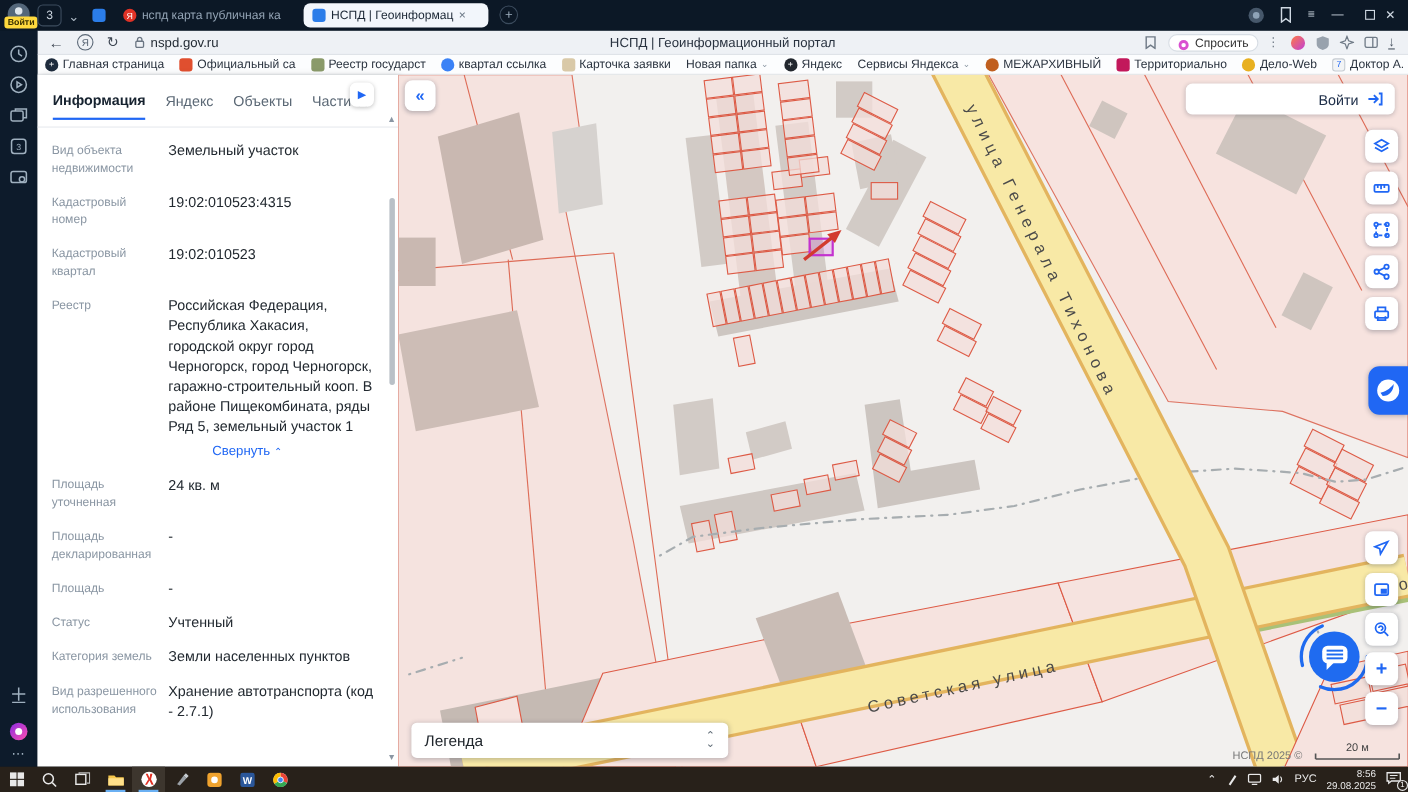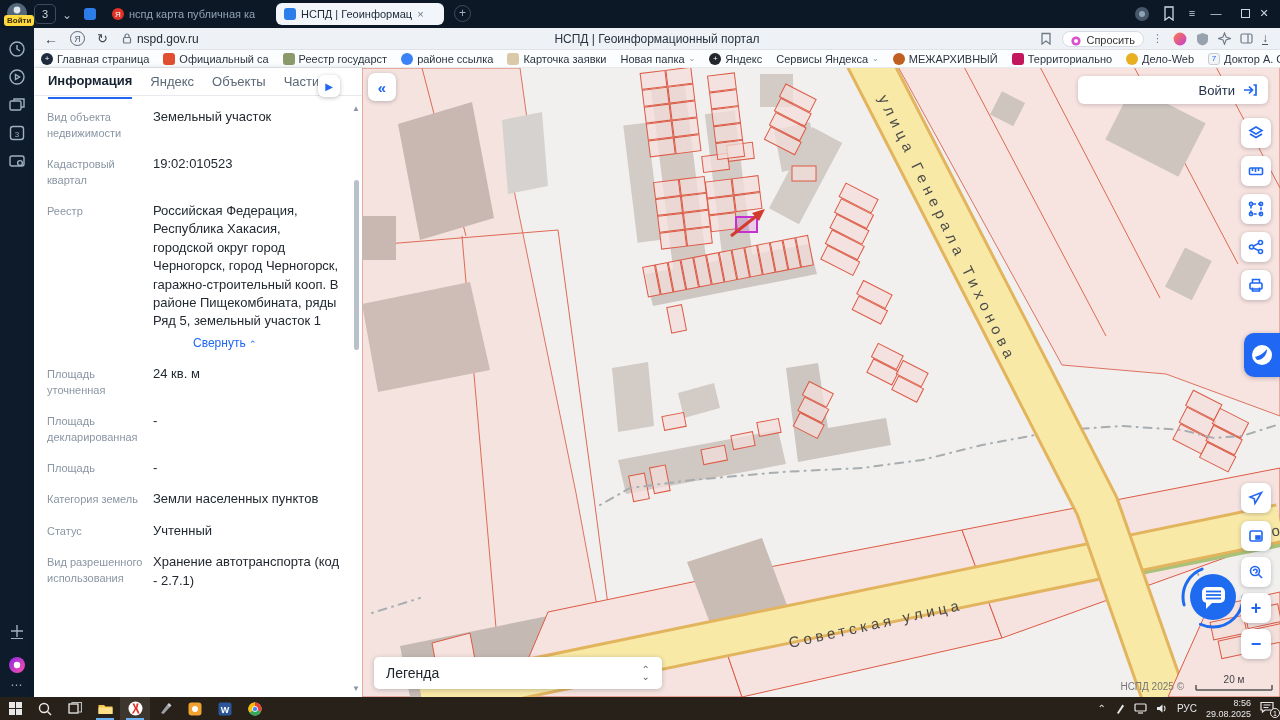--- a/index.html
+++ b/index.html
@@ -21,21 +21,21 @@
   .bm { display:inline-flex; align-items:center; gap:4px; font-size:11px; color:#2b3440; margin:0 7px; white-space:nowrap; }
   .bm .cv { color:#8b97a3; font-size:8px; }
   .pill { display:inline-flex; align-items:flex-end; gap:5px; height:16px; border:1px solid #d7dde4; border-radius:9px; background:#fff; padding:0 8px; font-size:11px; color:#333; }
 
   
   .rail-ic { position:absolute; left:8px; width:18px; height:18px; color:#9fb0bf; }
   .rail-ic svg { width:18px; height:18px; stroke:#9fb0bf; fill:none; stroke-width:1.4; }
 
   
   #panel { position:absolute; left:34px; top:68px; width:328px; height:629px; background:#fff; overflow:hidden; box-shadow:2px 0 6px rgba(0,0,0,.15); }
-  #paneltabs { display:flex; align-items:center; gap:18px; padding:0 0 0 14px; height:28px; border-bottom:1px solid #e7eaee; font-size:13px; color:#5b6875; position:relative;text-align:right; }
+  #paneltabs { display:flex; align-items:center; gap:18px; padding:0 0 0 14px; height:48px; border-bottom:1px solid #e7eaee; font-size:13px; color:#5b6875; position:relative;text-align:right; }
   .ptab { padding:9px 0; white-space:nowrap; }
   .ptab.active { color:#16222f; font-weight:bold; border-bottom:2px solid #2067f4; }
   #tabarrow { position:absolute; right:22px; top:7px; width:22px; height:22px; background:#fff; border-radius:6px; box-shadow:0 1px 4px rgba(0,0,0,.25); color:#2067f4; font-size:10px; display:flex; align-items:center; justify-content:center; }
   #rows { padding:12px 18px 0 13px; }
   .row { display:flex; margin-bottom:13px; }
   .row .lbl { width:100px; flex:0 0 auto; font-size:11px; line-height:1.45; color:#8a96a3; padding-top:2px; }
   .row .val { font-size:13px; line-height:1.42; color:#222930; padding-left:6px; }
   .linkrow { margin-top:4px; font-size:12px; color:#2067f4;margin-left:40px; }
   #pscroll { position:absolute; right:3px; top:44px; width:5px; height:576px; }
   #pthumb { position:absolute; left:0; top:68px; width:5px; height:170px; background:#b9c0c7; border-radius:3px; }
@@ -151,21 +151,21 @@
   <span class="bm">
         <span class="favicon" style="background:#e04f2f"></span>
         <span>Официальный са</span>
       </span>
   <span class="bm">
         <span class="favicon" style="background:#8a9a6a"></span>
         <span>Реестр государст</span>
       </span>
   <span class="bm">
         <span class="favicon" style="background:#3b82f6;border-radius:50%"></span>
-        <span>районе ссылка</span>
+        <span>квартал ссылка</span>
       </span>
   <span class="bm">
         <span class="favicon" style="background:#d9c9a8"></span>
         <span>Карточка заявки</span>
       </span>
   <span class="bm">
         <span>Новая папка</span>
         <span class="cv">⌄</span>
       </span>
   <span class="bm">
@@ -241,20 +241,24 @@
     <span class="ptab">Части ЗУ</span>
 
     <span id="tabarrow">▶</span>
   </div>
   <div id="rows">
     <div class="row">
           <span class="lbl">Вид объекта недвижимости</span>
           <span class="val">Земельный участок</span>
         </div>
     <div class="row">
+          <span class="lbl">Кадастровый номер</span>
+          <span class="val">19:02:010523:4315</span>
+        </div>
+    <div class="row">
           <span class="lbl">Кадастровый квартал</span>
           <span class="val">19:02:010523</span>
         </div>
     <div class="row">
           <span class="lbl">Реестр</span>
       <span class="val"><span>Российская Федерация, Республика Хакасия, городской округ город Черногорск, город Черногорск, гаражно-строительный кооп. В районе Пищекомбината, ряды Ряд 5, земельный участок 1</span>
         <div class="linkrow"><span>Свернуть</span> <span style="font-size:9px">⌃</span></div>
       </span>
         </div>
     <div class="row">
@@ -263,26 +267,26 @@
         </div>
     <div class="row">
           <span class="lbl">Площадь декларированная</span>
           <span class="val">-</span>
         </div>
     <div class="row">
           <span class="lbl">Площадь</span>
           <span class="val">-</span>
         </div>
     <div class="row">
+          <span class="lbl">Статус</span>
+          <span class="val">Учтенный</span>
+        </div>
+    <div class="row">
           <span class="lbl">Категория земель</span>
           <span class="val">Земли населенных пунктов</span>
-        </div>
-    <div class="row">
-          <span class="lbl">Статус</span>
-          <span class="val">Учтенный</span>
         </div>
     <div class="row">
           <span class="lbl">Вид разрешенного использования</span>
           <span class="val">Хранение автотранспорта (код - 2.7.1)</span>
         </div>
 
   </div>
   <span class="scr-ar" style="top:36px">▲</span>
   <div id="pscroll">
         <div id="pthumb"></div>

